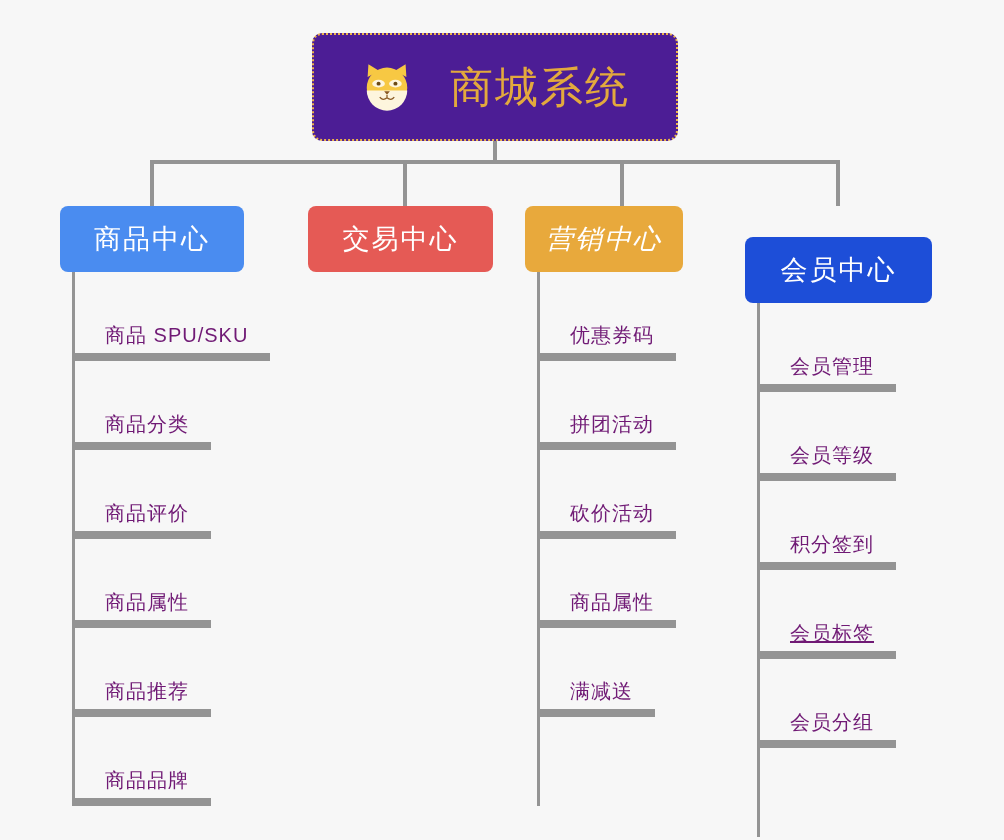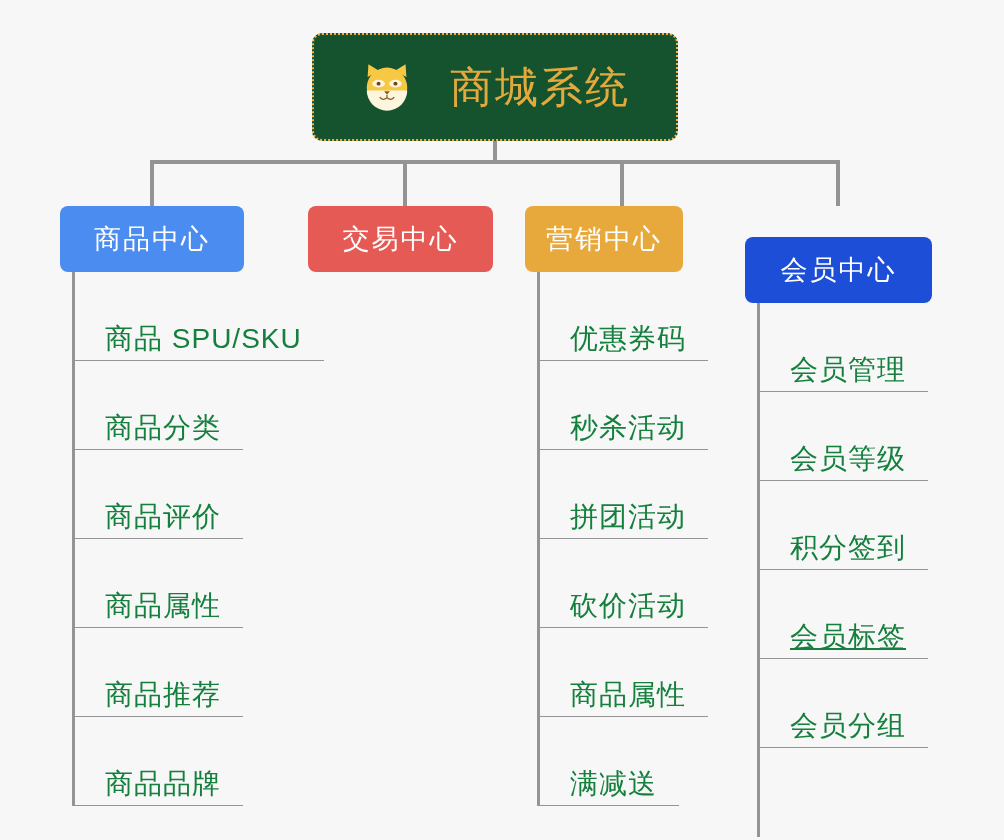--- a/index.html
+++ b/index.html
@@ -96,21 +96,21 @@
     display: flex;
     align-items: center;
     justify-content: center;
     color: #ffffff;
     font-size: 27px;
     letter-spacing: 2px;
     white-space: nowrap;
   }
   .column.col0 .cat-box { width: 184px; }
   .column.col1 .cat-box { width: 185px; }
-  .column.col2 .cat-box { width: 158px; }
+  .column.col2 .cat-box { width: 158px; font-style: italic; }
   .column.col3 .cat-box { width: 187px; }
 
   
   .children {
     position: relative;
     margin-top: 0;
     padding-top: 0;
   }
   .spine {
     position: absolute;
@@ -123,34 +123,34 @@
     position: relative;
     height: 89px;
     margin-left: 12px;
     display: flex;
     align-items: flex-end;
     box-sizing: border-box;
   }
   .child-label {
     display: inline-block;
     padding: 0 22px 7px 33px;
-    font-size: 28px;
-    color: #15803d;
+    font-size: 20px;
+    color: #701a75;
     letter-spacing: 1px;
     white-space: nowrap;
-    border-bottom: 1px solid #f97316;
+    border-bottom: 8px solid #f97316;
     line-height: 1.05;
   }
 </style>
 </head>
 <body style="background: rgb(247, 247, 247);">
 
 <div id="mindmap">
 
-  <div class="root-node" style="border-color: rgb(238, 180, 74); background: #14532d; gap: 36px;">
+  <div class="root-node" style="border-color: rgb(238, 180, 74); background: #4c1d95; gap: 36px;">
     <svg class="shiba-icon" viewBox="0 0 64 64">
 
       <path d="M9 20 L10 5 L23 13 Z" fill="#f7c843"></path>
       <path d="M55 20 L54 5 L41 13 Z" fill="#f7c843"></path>
 
       <ellipse cx="32" cy="33" rx="24" ry="24" fill="#f7c843"></ellipse>
 
       <path d="M8 36 a24 24 0 0 0 48 0 z" fill="#fdf5dd"></path>
 
       <ellipse cx="22" cy="28" rx="7.5" ry="4.6" fill="#fdf5dd"></ellipse>
@@ -211,23 +211,20 @@
   <div class="column col2">
     <div class="cat-box" style="background: rgb(232, 169, 60);">
       <span>营销中心</span>
     </div>
     <div class="children">
       <div class="spine" style="background: rgb(148, 148, 148); height: 534px;"></div>
       <div class="child-item">
           <span class="child-label" style="border-bottom-color: rgb(148, 148, 148);">优惠券码</span>
         </div>
       <div class="child-item">
-          <span class="child-label" style="border-bottom-color: rgb(148, 148, 148);">秒杀活动</span>
-        </div>
-      <div class="child-item">
           <span class="child-label" style="border-bottom-color: rgb(148, 148, 148);">拼团活动</span>
         </div>
       <div class="child-item">
           <span class="child-label" style="border-bottom-color: rgb(148, 148, 148);">砍价活动</span>
         </div>
       <div class="child-item">
           <span class="child-label" style="border-bottom-color: rgb(148, 148, 148);">商品属性</span>
         </div>
       <div class="child-item">
           <span class="child-label" style="border-bottom-color: rgb(148, 148, 148);">满减送</span>

